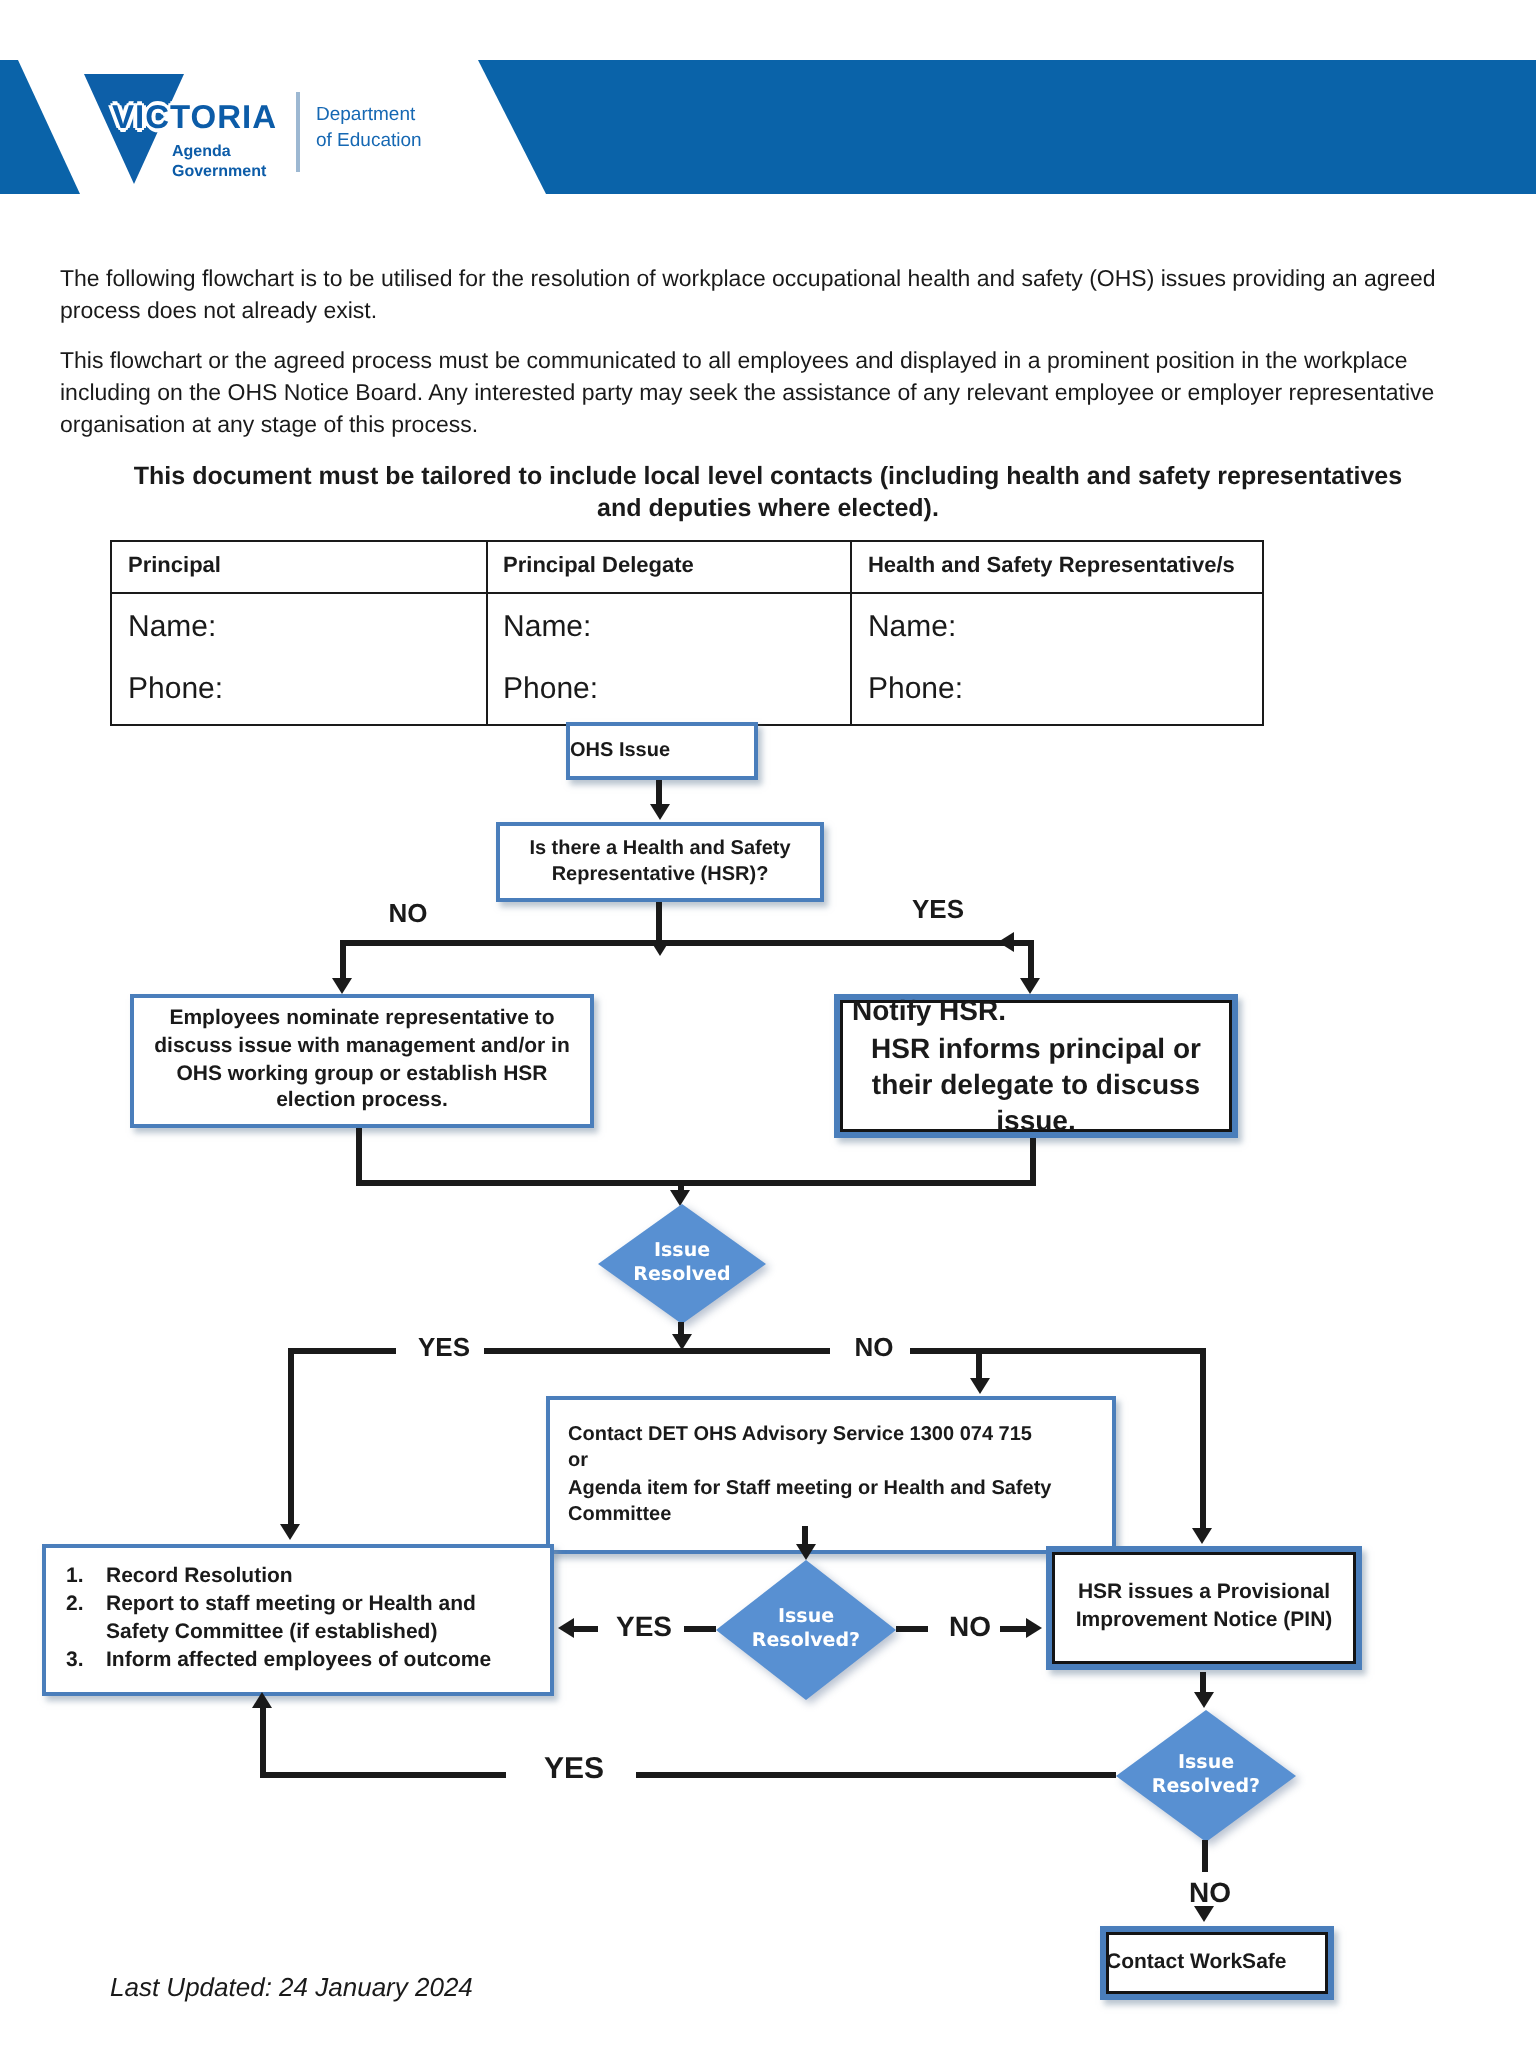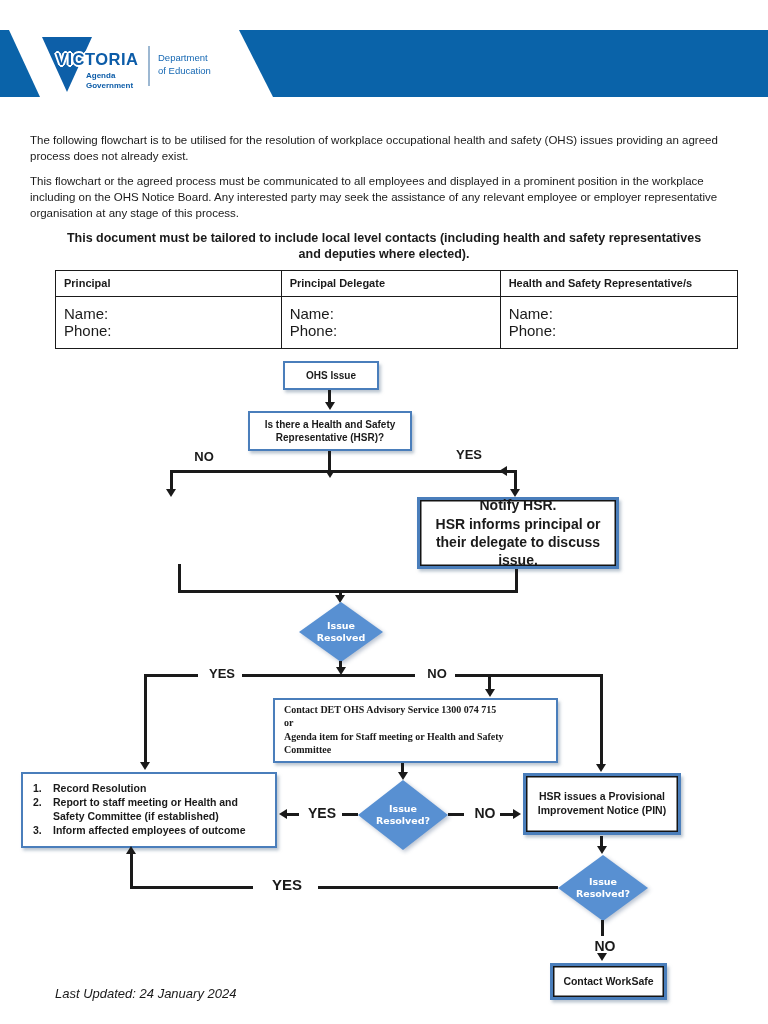--- a/index.html
+++ b/index.html
@@ -20,31 +20,31 @@
   .logo-divider{position:absolute;left:148px;top:46px;width:2px;height:40px;background:#9db8d2;}
   .logo-dept{position:absolute;left:158px;top:51px;font-size:9.5px;line-height:13px;color:#1668b3;}
 
   
   .doc-title{position:absolute;left:30px;top:106px;font-size:17px;font-weight:bold;color:#2e75b6;}
   .para{position:absolute;left:30px;width:714px;font-size:11.5px;line-height:15.8px;}
   .bold-notice{position:absolute;left:64px;top:231px;width:640px;font-size:12.5px;font-weight:bold;
     text-align:center;line-height:15.5px;}
 
   
-  .ctable{position:absolute;left:55px;top:270px;width:683px;border-collapse:collapse;}
+  .ctable{position:absolute;left:55px;top:270px;width:577px;border-collapse:collapse;}
   .ctable th,.ctable td{border:1.5px solid #1a1a1a;text-align:left;vertical-align:top;}
   .ctable th{font-size:11px;font-weight:bold;padding:6px 8px 7px 8px;}
   .ctable td{font-size:15px;padding:8px 8px 9px 8px;}
   .ctable td .fld{display:block;}
-  .ctable td .fld + .fld{}
+  .ctable td .fld + .fld{margin-top:14px;}
   .colw1{width:218px;} .colw2{width:211px;} .colw3{width:228px;}
 
   
   .fbox{position:absolute;background:#fff;border:2.5px solid #4a7ebb;box-sizing:border-box;
-    display:flex;flex-direction:column;align-items:center;justify-content:center;text-align:center;
+    display:flex;flex-direction:column;align-items:flex-start;justify-content:center;text-align:center;
     font-weight:bold;font-size:10px;line-height:1.32;box-shadow:2px 2.5px 3px rgba(130,150,170,.55);}
   .fbox.dark{border:3px solid #4a7ebb;box-shadow:inset 0 0 0 1.5px #141414,2px 2.5px 3px rgba(130,150,170,.55);}
   .fbox.leftalign{align-items:flex-start;text-align:left;}
   .hline,.vline{position:absolute;background:#1a1a1a;}
   .arr{position:absolute;width:0;height:0;}
   .arr.d{border-left:5px solid transparent;border-right:5px solid transparent;border-top:8px solid #1a1a1a;}
   .arr.u{border-left:5px solid transparent;border-right:5px solid transparent;border-bottom:8px solid #1a1a1a;}
   .arr.l{border-top:5px solid transparent;border-bottom:5px solid transparent;border-right:8px solid #1a1a1a;}
   .arr.r{border-top:5px solid transparent;border-bottom:5px solid transparent;border-left:8px solid #1a1a1a;}
   .branch-label{position:absolute;font-weight:bold;text-align:center;background:#fff;padding:0 2px;}
@@ -119,20 +119,23 @@
 
   <div class="hline" style="left:170px;top:470px;width:346px;height:3px;"></div>
   <div class="branch-label" style="left:182px;top:449px;width:40px;font-size:13px;">NO</div>
   <div class="branch-label" style="left:447px;top:447px;width:40px;font-size:13px;">YES</div>
   <div class="arr l" style="left:499px;top:466px;"></div>
   <div class="vline" style="left:170px;top:470px;width:3px;height:20px;"></div>
   <div class="arr d" style="left:166px;top:489px;"></div>
   <div class="vline" style="left:514px;top:470px;width:3px;height:20px;"></div>
   <div class="arr d" style="left:510px;top:489px;"></div>
 
+  <div class="fbox" style="left:65px;top:497px;width:232px;height:67px;padding:2px 6px;font-size:10.5px;">
+    <span>Employees nominate representative to discuss issue with management and/or in OHS working group or establish HSR election process.</span>
+  </div>
 
   <div class="fbox dark" style="left:417px;top:497px;width:202px;height:72px;padding:2px 6px;font-size:14px;">
     <span>Notify HSR.</span>
     <span>HSR informs principal or their delegate to discuss issue.</span>
   </div>
 
   <div class="vline" style="left:178px;top:564px;width:3px;height:29px;"></div>
   <div class="vline" style="left:515px;top:569px;width:3px;height:24px;"></div>
   <div class="hline" style="left:178px;top:590px;width:340px;height:3px;"></div>
   <div class="vline" style="left:339px;top:592px;width:3px;height:5px;"></div>
@@ -153,21 +156,21 @@
   <div class="branch-label" style="left:415px;top:666px;width:40px;font-size:13px;">NO</div>
   <div class="hline" style="left:455px;top:674px;width:148px;height:3px;"></div>
 
   <div class="vline" style="left:488px;top:674px;width:3px;height:16px;"></div>
   <div class="arr d" style="left:485px;top:689px;"></div>
   <div class="vline" style="left:144px;top:674px;width:3px;height:88px;"></div>
   <div class="arr d" style="left:140px;top:762px;"></div>
   <div class="vline" style="left:600px;top:674px;width:3px;height:92px;"></div>
   <div class="arr d" style="left:596px;top:764px;"></div>
 
-  <div class="fbox leftalign" style="left:273px;top:698px;width:285px;height:65px;padding:5px 4px 5px 9px;justify-content:flex-end;font-family:Liberation Serif, serif;">
+  <div class="fbox leftalign" style="left:273px;top:698px;width:285px;height:79px;padding:5px 4px 5px 9px;justify-content:center;">
     <span>Contact DET OHS Advisory Service 1300 074 715</span>
     <span>or</span>
     <span>Agenda item for Staff meeting or Health and Safety Committee</span>
   </div>
   <div class="vline" style="left:401px;top:763px;width:3px;height:10px;"></div>
   <div class="arr d" style="left:398px;top:772px;"></div>
 
   <div class="fbox leftalign" style="left:21px;top:772px;width:256px;height:76px;padding:6px 6px 6px 10px;font-size:10.5px;justify-content:center;">
     <div class="numrow">
       <span class="num">1.</span>

